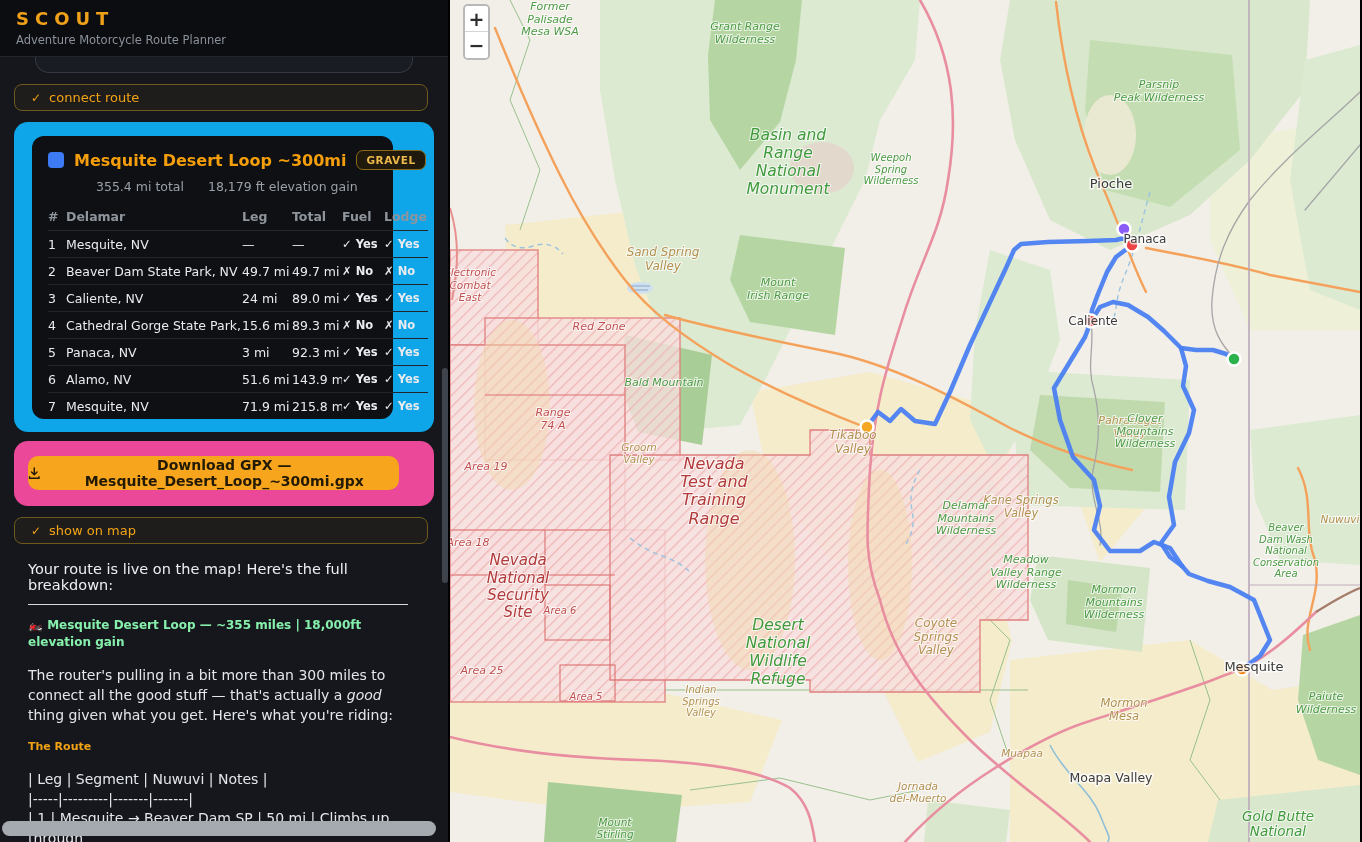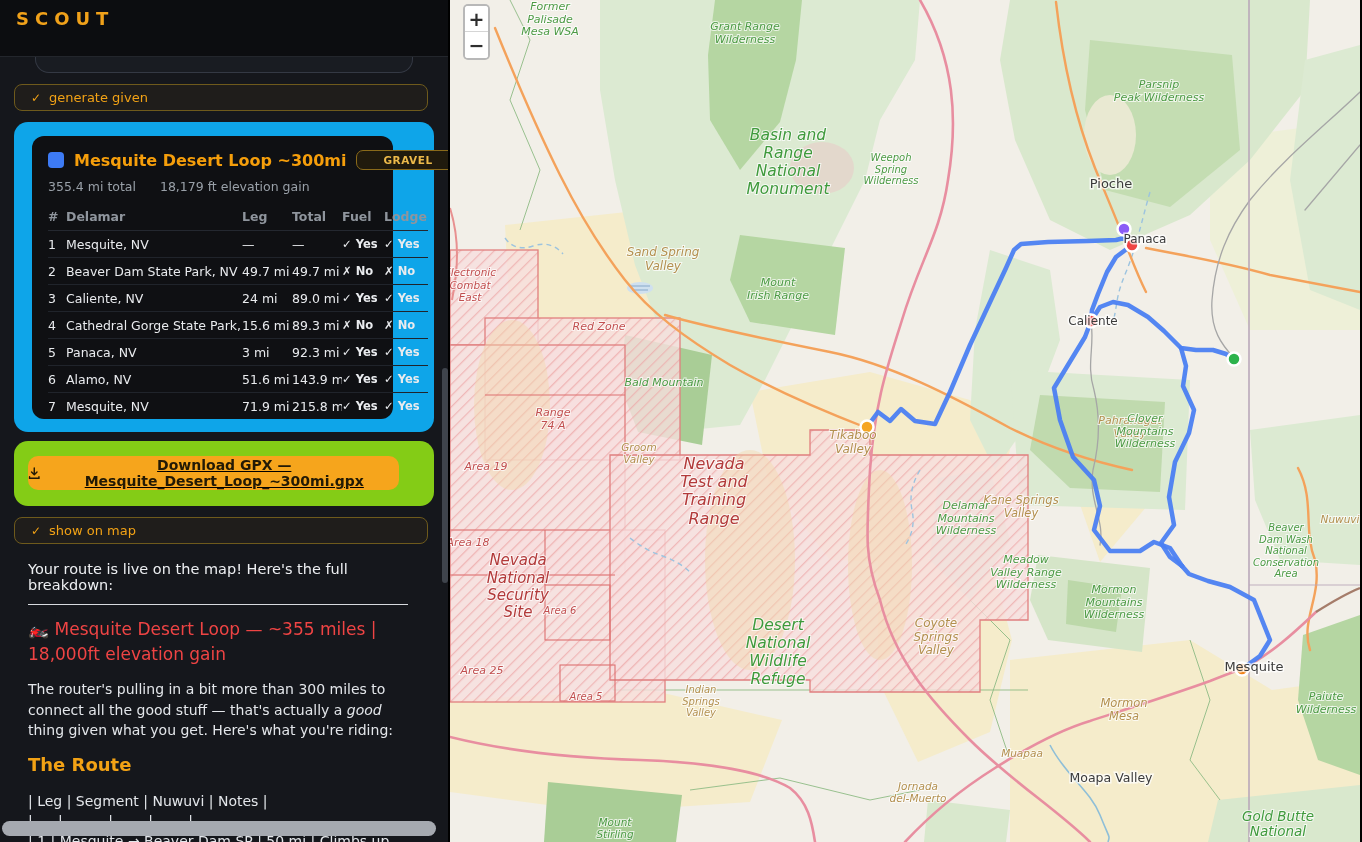--- a/index.html
+++ b/index.html
@@ -19,42 +19,42 @@
           background:rgba(242,162,21,0.05); border:1px solid #6e5a1c; border-radius:8px;
           color:#f2a215; font-size:13px; cursor:pointer; width:414px; font-family:inherit; }
   .pill .chk { font-size:12px; }
 
   .card-outer { margin:11px 14px 0 14px; width:420px; background:#0ea5e9; border-radius:14px; padding:14px 0 13px 18px; height:310px; }
   .card-inner { width:361px; background:#0f1013; border-radius:12px; padding:14px 0 10px 16px; overflow:visible; height:283px; }
   .rt-head { display:flex; align-items:center; gap:10px; }
   .rt-square { width:16px; height:16px; border-radius:4px; background:#3d7bf5; flex:0 0 16px; }
   .rt-title { color:#f59e0b; font-size:16px; font-weight:700; white-space:nowrap; }
   .rt-badge { border:1.5px solid #8a6a1a; background:#201a0d; color:#ecb94a; font-size:10.5px; font-weight:700;
-              letter-spacing:0.5px; border-radius:7px; padding:3px 26px; }
-  .rt-stats { margin-top:9px; color:#99a0a8; font-size:12.5px; display:flex; gap:24px; white-space:nowrap; }
+              letter-spacing:0.5px; border-radius:7px; padding:3px 9px; }
+  .rt-stats { margin-top:9px; color:#99a0a8; font-size:12.5px; display:flex; gap:24px; white-space:nowrap;margin-left:48px; }
   table.wp { margin-top:10px; border-collapse:collapse; width:380px; font-size:12.5px; table-layout:fixed; }
   table.wp th { text-align:left; color:#8f959d; font-weight:600; padding:5px 0 6px 0; border-bottom:1px solid #242830; }
   table.wp td { color:#e9ebee; padding:5.5px 0; border-bottom:1px solid #20242b; white-space:nowrap; overflow:hidden; }
   table.wp tr:last-child td { border-bottom:none; }
   table.wp .c0{width:18px;} .c1{width:176px;} .c2{width:50px;} .c3{width:50px;margin-top:24px;} .c4{width:42px;margin-left:48px;} .c5{width:44px;}
   td.yes, td.lyes { color:#2fc163; font-weight:700; font-size:11.5px; }
   td.no, td.lno  { color:#5d646d; font-weight:700; font-size:11.5px; }
 
-  .dl-wrap { margin:9px 14px 0 14px; width:420px; background:#84cc16; border-radius:14px; padding:15px 0 16px 14px;text-decoration:underline; }
+  .dl-wrap { margin:9px 14px 0 14px; width:420px; background:#ec4899; border-radius:14px; padding:15px 0 16px 14px; }
   .dl-btn { display:flex; align-items:center; justify-content:center; gap:9px; width:371px; height:34px;
             background:#f6a51c; border:none; border-radius:10px; color:#231a05; font-size:14px; font-weight:700;
             font-family:inherit; cursor:pointer; }
 
   .msg { margin:17px 14px 0 14px; padding:0 14px 0 14px; color:#e3e6ea; }
   .msg .intro { font-size:14.5px; color:#edeff2; }
   .msg hr { border:none; border-top:1px solid #d7dade; margin:11px 12px 12px 0; }
-  .msg .heading { color:#ef4444; font-size:17px; font-weight:400; line-height:1.45; width:370px; }
+  .msg .heading { color:#86efac; font-size:12px; font-weight:700; line-height:1.45; width:370px; }
   .msg .para { margin-top:13px; font-size:14px; line-height:1.45; width:378px; }
   .msg .para em { font-style:italic; }
-  .msg .sub { margin-top:14px; color:#f2a215; font-size:18px; font-weight:700; }
+  .msg .sub { margin-top:14px; color:#f2a215; font-size:11px; font-weight:700; }
   .msg .pipes { margin-top:17px; font-size:14px; line-height:1.42; width:385px; }
 
   #v-scrollbar { position:absolute; right:0px; top:368px; width:6px; height:215px; background:#3f444c; border-radius:3px; z-index:6; }
   #h-scrollbar { position:absolute; left:2px; top:821px; width:434px; height:15px; background:#a5a9b0; border-radius:8px; z-index:6; }
 
   
   #map { position:relative; width:910px; height:842px; background:#f2efe8; overflow:hidden; }
   #map svg { display:block; }
   .zoomctl { position:absolute; left:13px; top:4px; width:27px; border:2px solid rgba(0,0,0,0.28); border-radius:5px; overflow:hidden; background:#fff; z-index:10; }
   .zoomctl button { display:block; width:100%; height:26px; background:#fff; border:none; font-size:19px; font-weight:700; color:#2e2e2e; cursor:pointer; line-height:24px; font-family:inherit; }
@@ -81,28 +81,29 @@
   .milline { fill:none; stroke:#dd7070; stroke-width:1.1; }
 </style>
 </head>
 <body>
 
 <div id="app">
 
   <aside id="sidebar">
     <header id="sb-header">
       <div class="logo">SCOUT</div>
+      <div class="tagline">Adventure Motorcycle Route Planner</div>
     </header>
 
     <div>
       <div class="partial-card"></div>
 
       <button class="pill">
         <span class="chk">✓</span>
-        <span>generate given</span>
+        <span>connect route</span>
       </button>
 
       <div class="card-outer">
         <div class="card-inner">
           <div class="rt-head">
             <span class="rt-square"></span>
             <span class="rt-title">Mesquite Desert Loop ~300mi</span>
             <span class="rt-badge">GRAVEL</span>
           </div>
           <div class="rt-stats">

